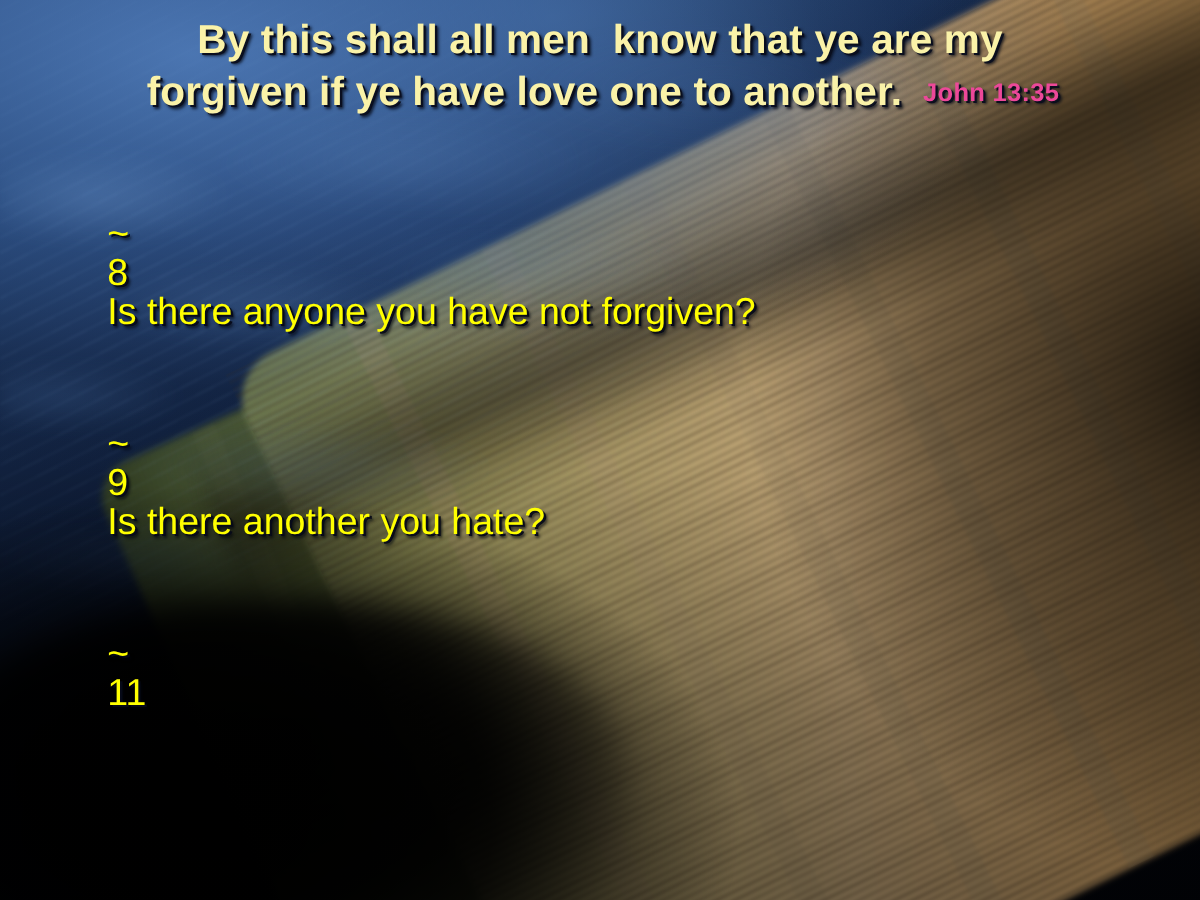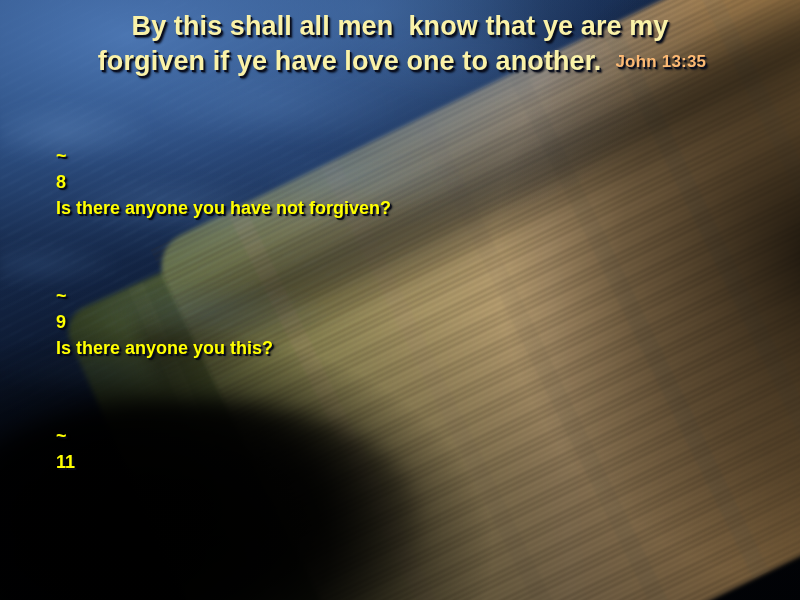--- a/index.html
+++ b/index.html
@@ -191,36 +191,36 @@
     letter-spacing: 0.1px;
     white-space: pre;
     text-shadow:
       1.5px 1.5px 0 rgba(10,14,30,0.95),
       2.5px 2.5px 2px rgba(4,8,20,0.75);
   }
   .title-line.l2 { padding-left: 4px; }
   .title-ref {
     font-size: 17px;
     font-weight: bold;
-    color: #fdba74;
+    color: #ec4899;
     letter-spacing: 0.2px;
     position: relative;
     top: -3px;
     padding-left: 14px;
   }
 
   .body-block {
     position: absolute;
     left: 16px; top: 117px;
     width: 760px;
   }
   .q-item {
     color: #FFFF00;
-    font-size: 18px;
-    font-weight: bold;
+    font-size: 25px;
+    font-weight: normal;
     line-height: 26px;
     margin-bottom: 10px;
     white-space: pre-wrap;
     text-shadow:
       1.6px 1.6px 0 rgba(6,10,24,0.95),
       2.4px 2.4px 2px rgba(2,4,12,0.7);
   }
 </style>
 </head>
 <body>
@@ -248,21 +248,21 @@
 
     <div class="body-block">
       <div class="q-item">
         <span>~</span>
         <span>8</span>
         <span>Is there anyone you have not forgiven?</span>
       </div>
       <div class="q-item">
         <span>~</span>
         <span>9</span>
-        <span>Is there anyone you this?</span>
+        <span>Is there another you hate?</span>
       </div>
       <div class="q-item">
         <span>~</span>
         <span>11</span>
         
         
       </div>
 
     </div>
 

